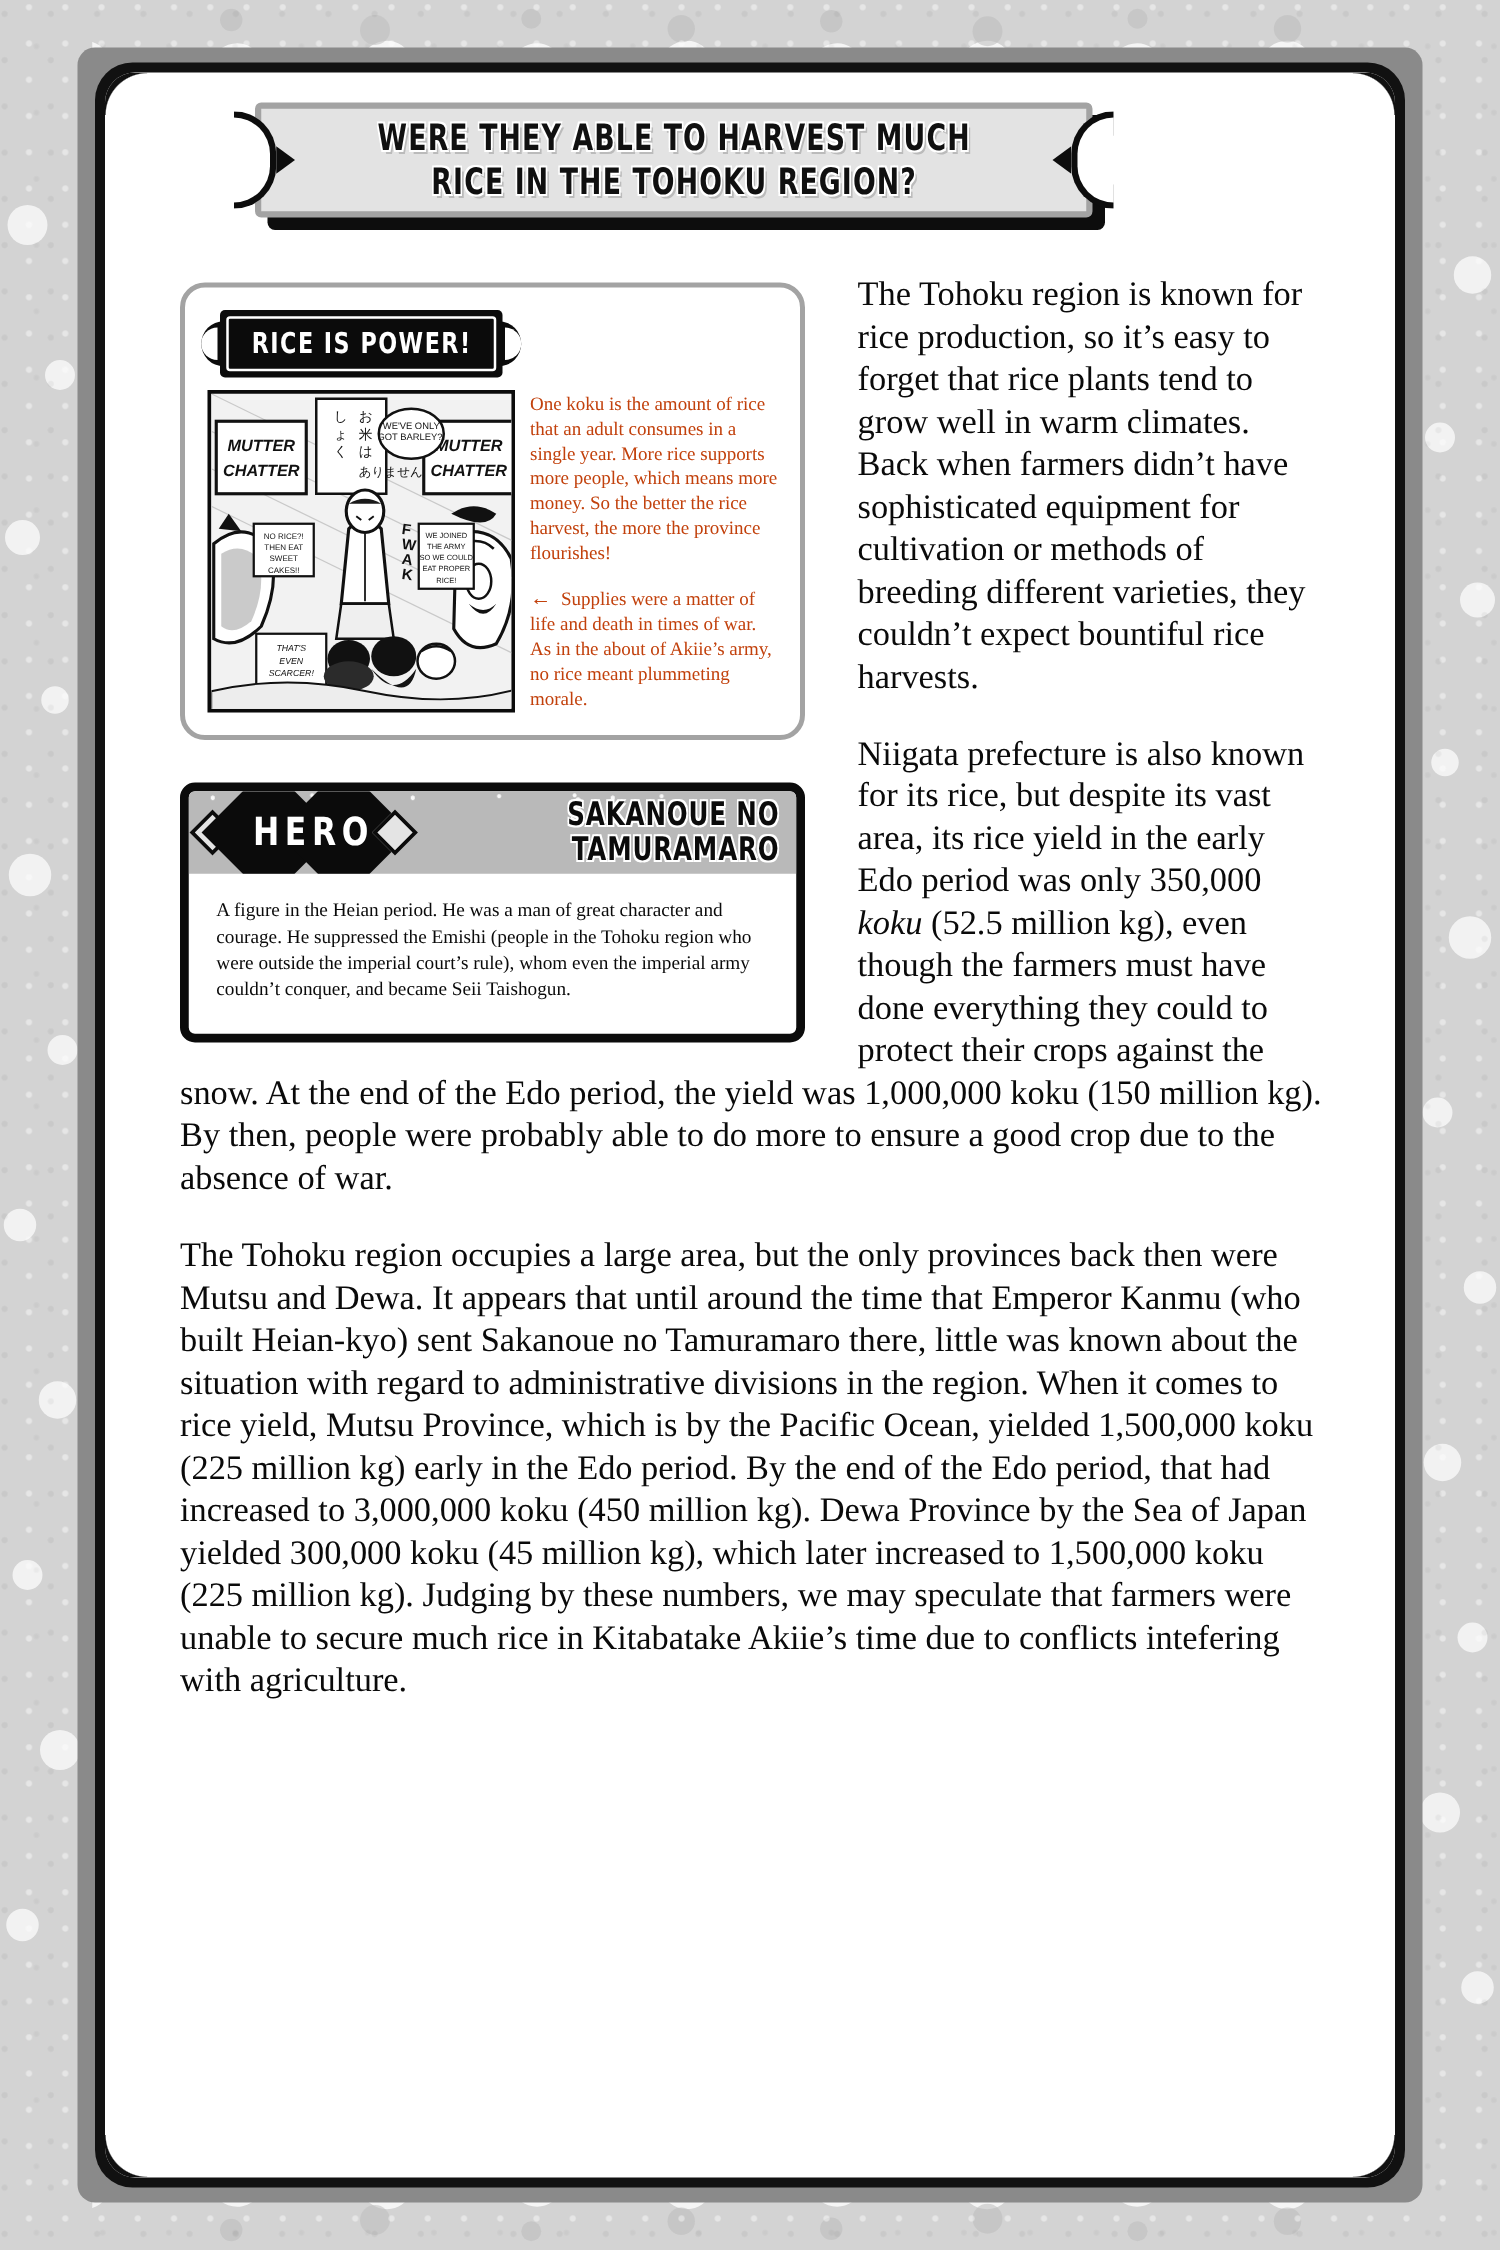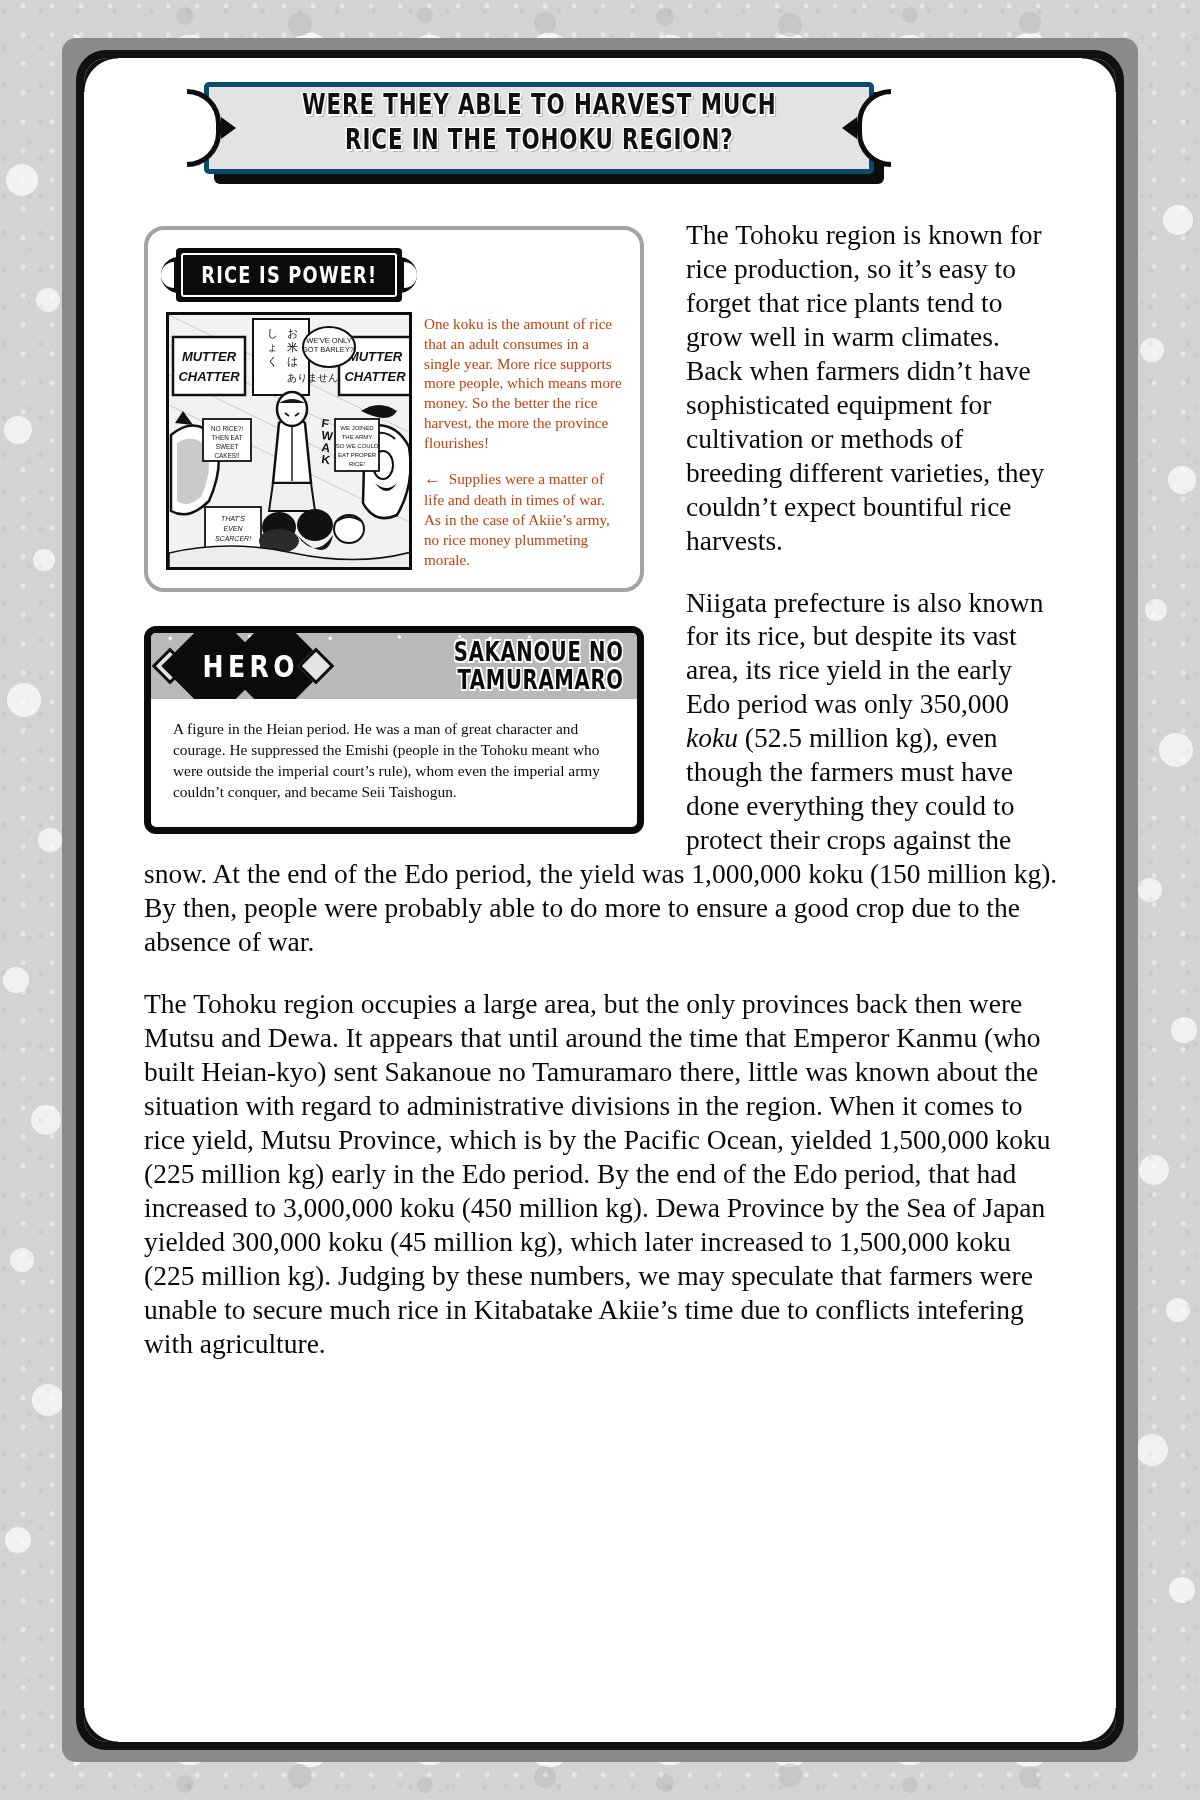--- a/index.html
+++ b/index.html
@@ -98,23 +98,23 @@
   #title-shadow {
     position: absolute; left: 10px; top: 10px;
     width: 670px; height: 92px;
     background: #0d0d0d;
     border-radius: 6px;
   }
   #title-banner {
     position: absolute; left: 0; top: 0;
     width: 670px; height: 92px;
     background: #e3e3e3;
-    border: 5px solid #0c4a6e;
+    border: 5px solid #a3a3a3;
     border-radius: 5px;
-    display: flex; justify-content: center;
+    display: flex; align-items: center; justify-content: center;
   }
   
   .banner-bite {
     position: absolute; top: 50%; transform: translateY(-50%);
     width: 34px; height: 78px;
     background: #ffffff;
     border: 5px solid #0d0d0d;
   }
   .banner-bite.left  { left: -22px;  border-radius: 0 40px 40px 0; border-left: none; }
   .banner-bite.right { right: -22px; border-radius: 40px 0 0 40px; border-right: none; }
@@ -564,41 +564,41 @@
                       <ellipse cx="180" cy="214" rx="15" ry="14" fill="#fff" stroke="#111" stroke-width="2"></ellipse>
                       <path d="M168 206 q12 -8 24 0" stroke="#111" stroke-width="2" fill="none"></path>
                     </g>
 
                     <path d="M0 238 Q60 224 124 238 Q190 252 246 236 L246 258 L0 258 Z" fill="#ededed" stroke="#111" stroke-width="1.5"></path>
                   </svg>
                 </div>
 
                 <div id="panel-captions">
                   <p>One koku is the amount of rice that an adult consumes in a single year. More rice supports more people, which means more money. So the better the rice harvest, the more the province flourishes!</p>
-                  <p><span class="arrow-left">←</span> <span>Supplies were a matter of life and death in times of war. As in the case of Akiie’s army, no rice money plummeting morale.</span></p>
+                  <p><span class="arrow-left">←</span> <span>Supplies were a matter of life and death in times of war. As in the about of Akiie’s army, no rice meant plummeting morale.</span></p>
                 </div>
 
               </div>
             </div>
 
             <div id="hero-box">
               <div id="hero-header">
                 <div class="speckle"></div>
                 <div id="hero-diamonds">
                   <div class="diamond sm1"></div>
                   <div class="diamond big1"></div>
                   <div class="diamond big2"></div>
                   <div class="diamond sm2"></div>
                   <span id="hero-label">HERO</span>
                 </div>
                 <div id="hero-title">SAKANOUE NO
 TAMURAMARO</div>
               </div>
               <div id="hero-body">
-                <p>A figure in the Heian period. He was a man of great character and courage. He suppressed the Emishi (people in the Tohoku meant who were outside the imperial court’s rule), whom even the imperial army couldn’t conquer, and became Seii Taishogun.</p>
+                <p>A figure in the Heian period. He was a man of great character and courage. He suppressed the Emishi (people in the Tohoku region who were outside the imperial court’s rule), whom even the imperial army couldn’t conquer, and became Seii Taishogun.</p>
               </div>
             </div>
 
           </div>
 
           <p>The Tohoku region is known for rice production, so it’s easy to forget that rice plants tend to grow well in warm climates. Back when farmers didn’t have sophisticated equipment for cultivation or methods of breeding different varieties, they couldn’t expect bountiful rice harvests.</p>
 
           <p><span>Niigata prefecture is also known for its rice, but despite its vast area, its rice yield in the early Edo period was only 350,000 </span><em>koku</em><span> (52.5 million kg), even though the farmers must have done everything they could to protect their crops against the snow. At the end of the Edo period, the yield was 1,000,000 koku (150 million kg). By then, people were probably able to do more to ensure a good crop due to the absence of war.</span></p>
 
           <p>The Tohoku region occupies a large area, but the only provinces back then were Mutsu and Dewa. It appears that until around the time that Emperor Kanmu (who built Heian-kyo) sent Sakanoue no Tamuramaro there, little was known about the situation with regard to administrative divisions in the region. When it comes to rice yield, Mutsu Province, which is by the Pacific Ocean, yielded 1,500,000 koku (225 million kg) early in the Edo period. By the end of the Edo period, that had increased to 3,000,000 koku (450 million kg). Dewa Province by the Sea of Japan yielded 300,000 koku (45 million kg), which later increased to 1,500,000 koku (225 million kg). Judging by these numbers, we may speculate that farmers were unable to secure much rice in Kitabatake Akiie’s time due to conflicts intefering with agriculture.</p>

